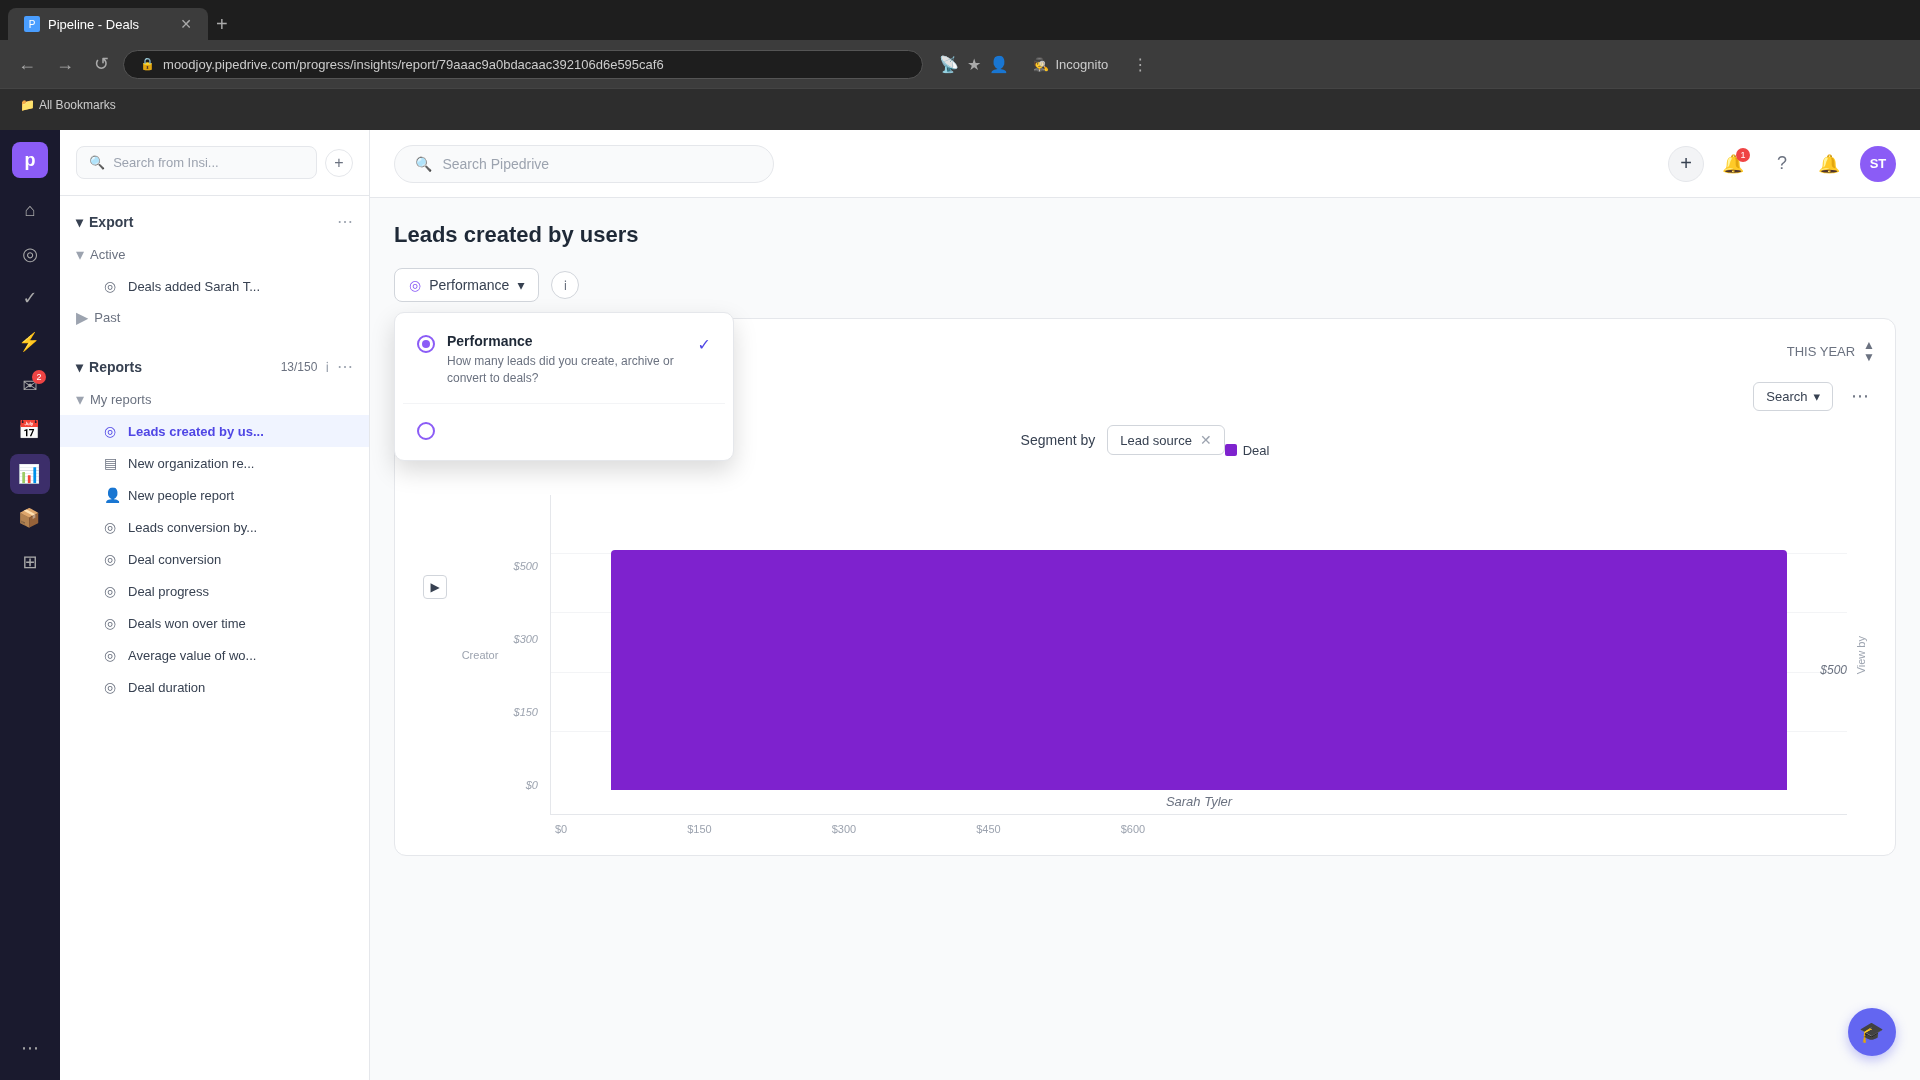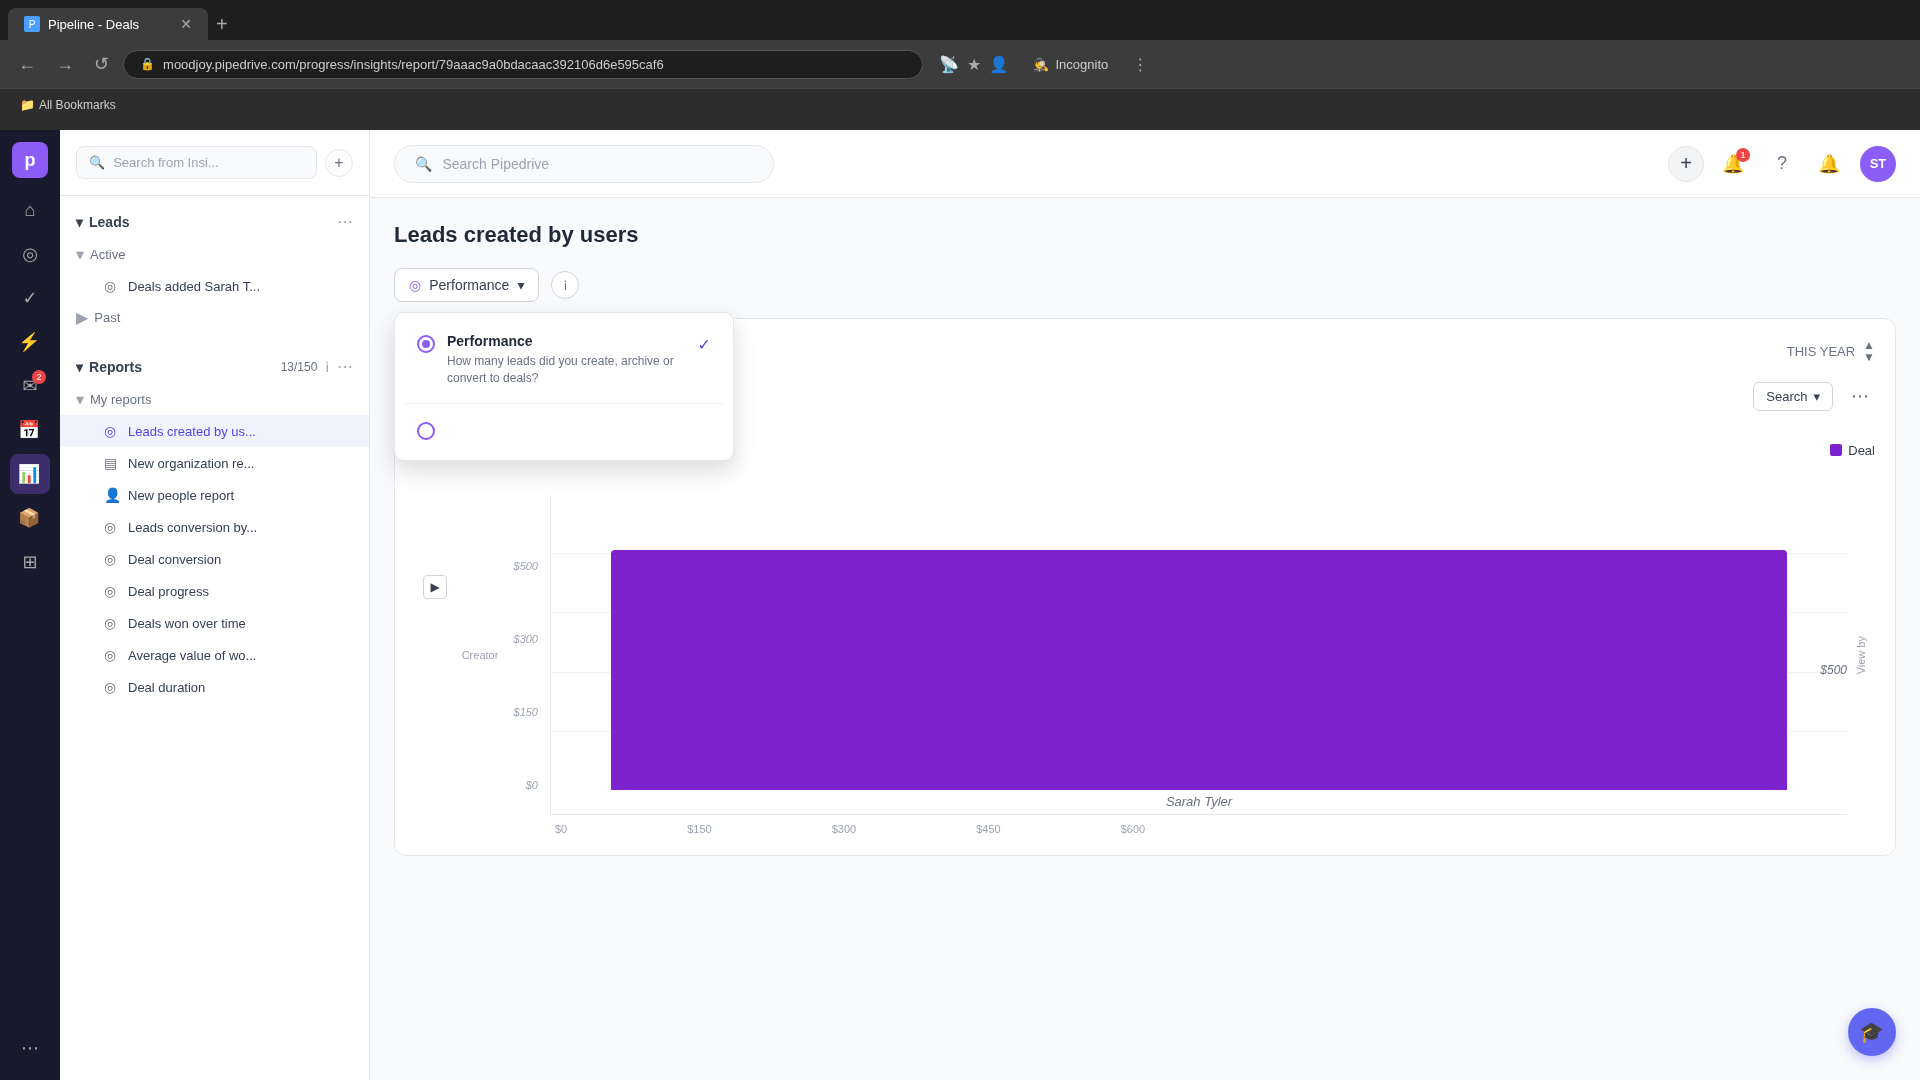--- a/index.html
+++ b/index.html
@@ -40,21 +40,21 @@
     .sidebar-section-header { padding: 8px 16px; display: flex; align-items: center; justify-content: space-between; cursor: pointer; }
     .sidebar-section-title { font-size: 14px; font-weight: 600; color: #374151; display: flex; align-items: center; gap: 6px; }
     .sidebar-section-actions { display: flex; align-items: center; gap: 8px; }
     .count-badge { font-size: 12px; color: #6b7280; }
     .more-btn { color: #9ca3af; cursor: pointer; font-size: 16px; }
 
     .sidebar-item { padding: 8px 16px 8px 28px; display: flex; align-items: center; gap: 8px; cursor: pointer; border-radius: 0; }
     .sidebar-item.active { background: #f0f4ff; }
     .sidebar-item-icon { width: 16px; height: 16px; color: #6b7280; font-size: 14px; flex-shrink: 0; }
     .sidebar-item-text { font-size: 13px; color: #374151; white-space: nowrap; overflow: hidden; text-overflow: ellipsis; flex: 1; }
-    .sidebar-item.active .sidebar-item-text { color: #4f46e5; font-weight: 400; }
+    .sidebar-item.active .sidebar-item-text { color: #4f46e5; font-weight: 700; }
     .sidebar-item.active .sidebar-item-icon { color: #4f46e5; }
 
     .sub-section { padding: 0; }
     .sub-section-header { padding: 6px 16px; display: flex; align-items: center; gap: 6px; cursor: pointer; }
     .sub-section-title { font-size: 13px; color: #6b7280; font-weight: 500; }
 
     
     .main { flex: 1; display: flex; flex-direction: column; background: #f9fafb; overflow: hidden; }
 
     .top-bar { background: #fff; border-bottom: 1px solid #e5e7eb; padding: 0 24px; height: 68px; display: flex; align-items: center; gap: 16px; }
@@ -195,21 +195,21 @@
       </div>
       <div class="add-btn">+</div>
     </div>
 
     <div class="sidebar-scroll">
 
       <div class="sidebar-section">
         <div class="sidebar-section-header">
           <div class="sidebar-section-title">
             <span>▾</span>
-            <span>Leads</span>
+            <span>Export</span>
           </div>
           <div class="more-btn">⋯</div>
         </div>
 
         <div class="sub-section">
           <div class="sub-section-header">
             <span style="color:#9ca3af;">▾</span>
             <span class="sub-section-title">Active</span>
           </div>
           <div class="sidebar-item" style="padding-left: 44px;">
@@ -356,21 +356,21 @@
         </div>
 
         <div style="display: flex; justify-content: flex-end; align-items: center; gap: 12px; margin-bottom: 12px;">
           <div class="export-btn">
             <span>Search</span>
             <span>▾</span>
           </div>
           <div class="more-options">⋯</div>
         </div>
 
-        <div style="display: flex; align-items: center; justify-content: space-between; margin-bottom: 20px;">
+        <div style="display: flex; align-items: center; justify-content: center; margin-bottom: 20px;">
           <div class="segment-bar">
             <span class="segment-label">Segment by</span>
             <div class="segment-tag">
               <span>Lead source</span>
               <span class="segment-close">✕</span>
             </div>
           </div>
           <div class="legend-item">
             <div class="legend-dot" style="background: #7e22ce;"></div>
             <span>Deal</span>

